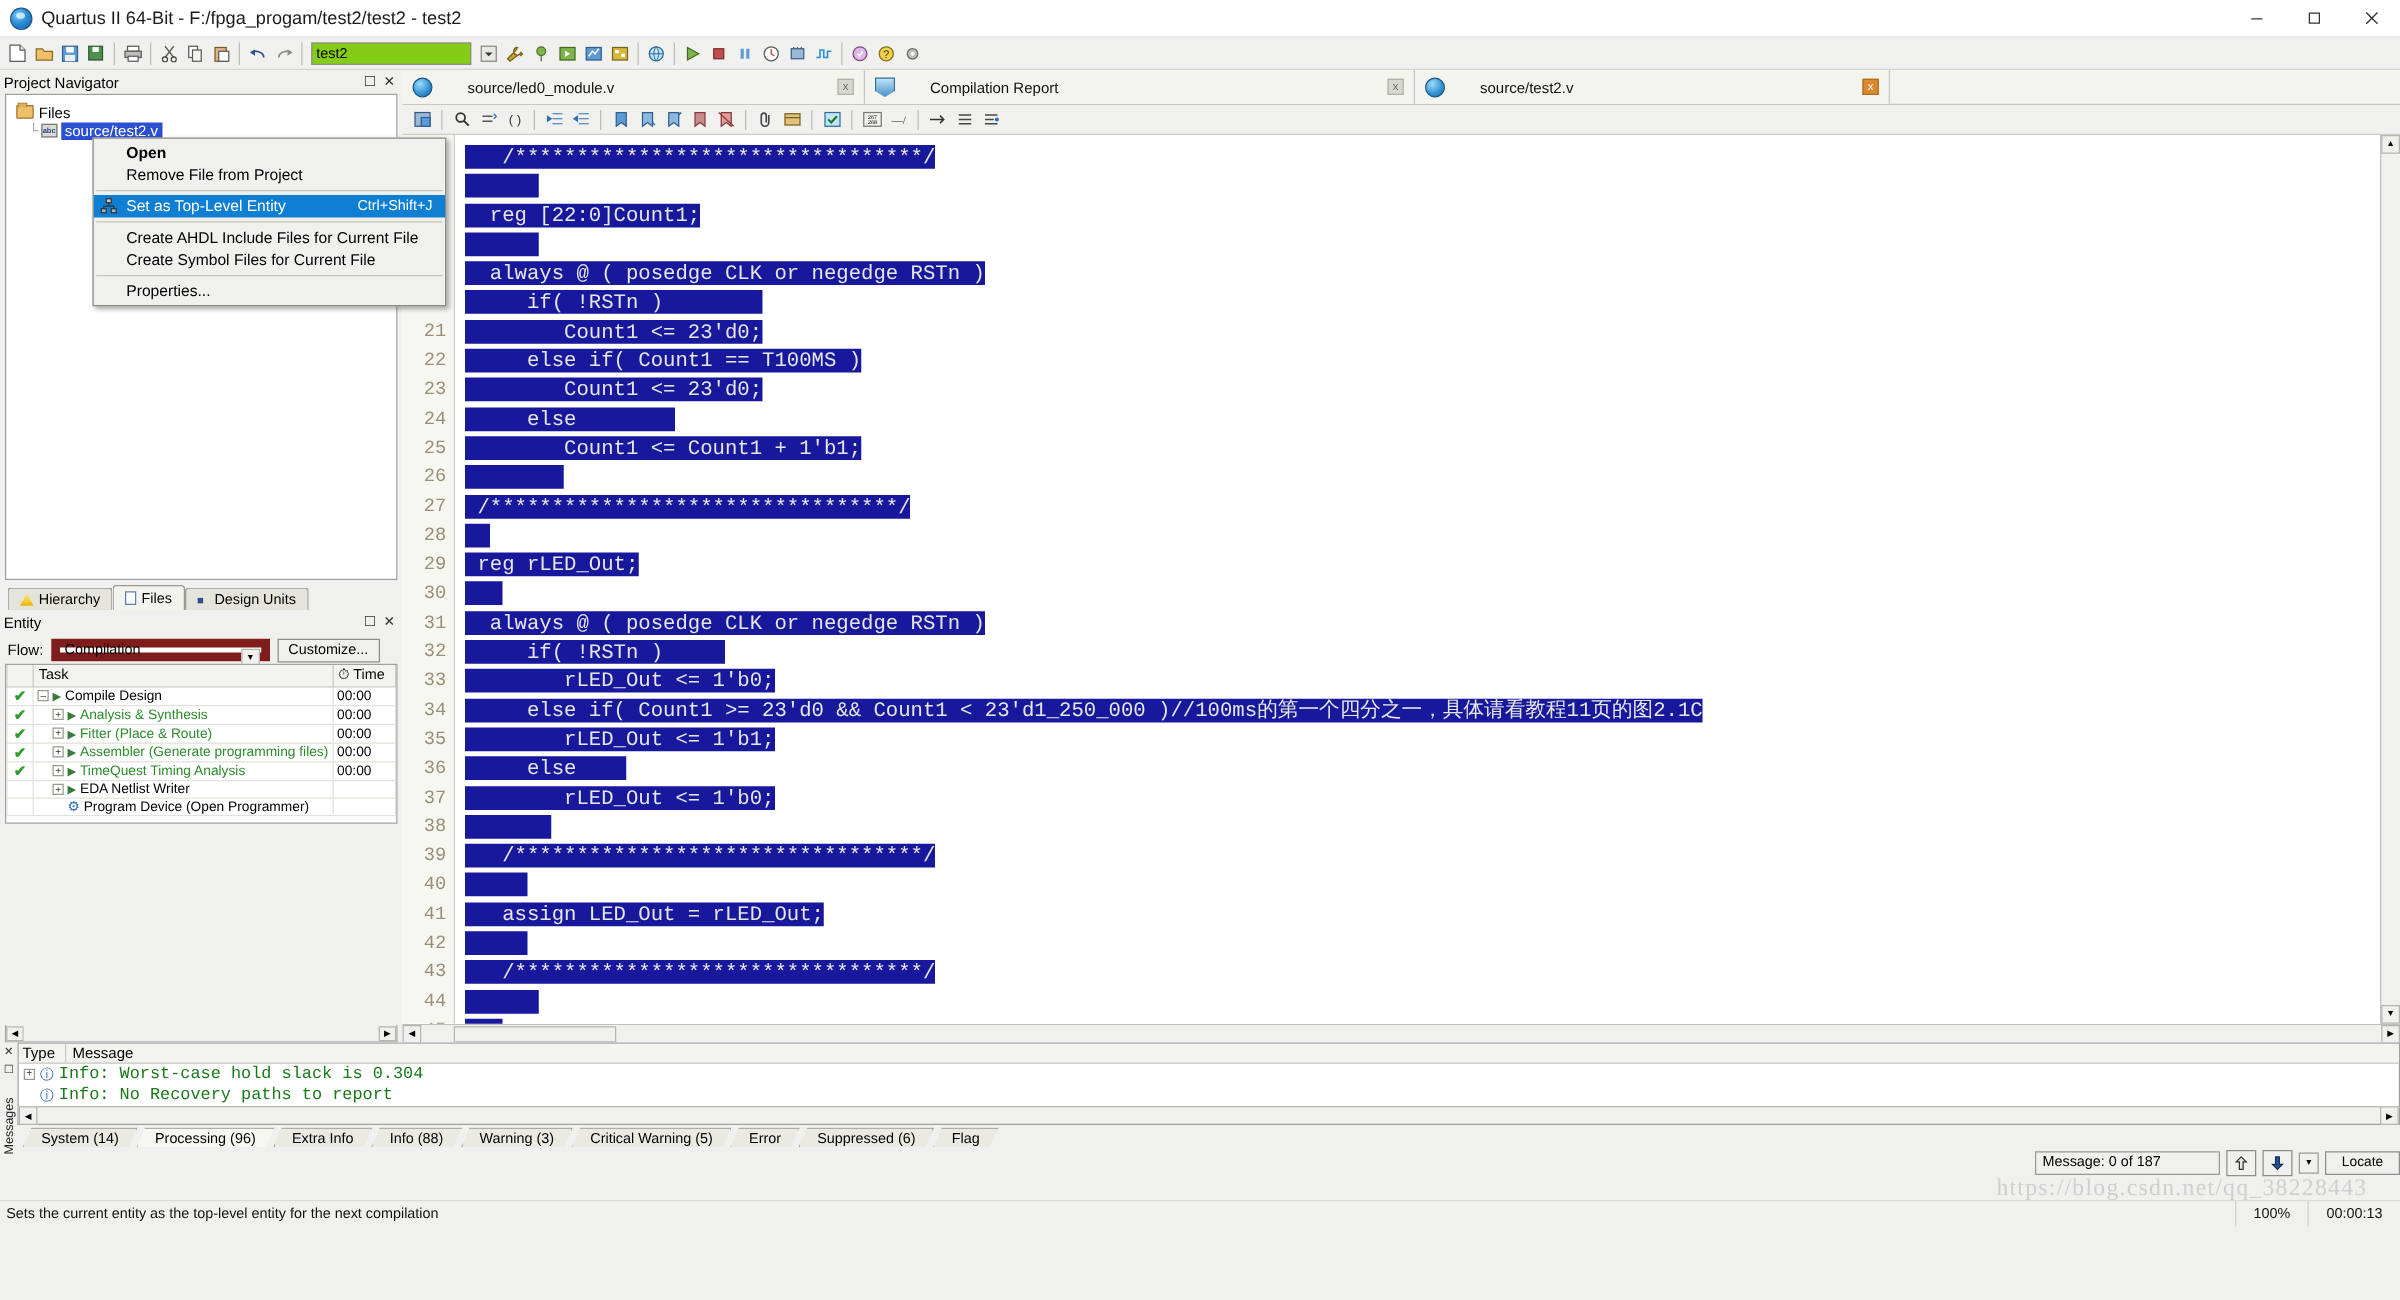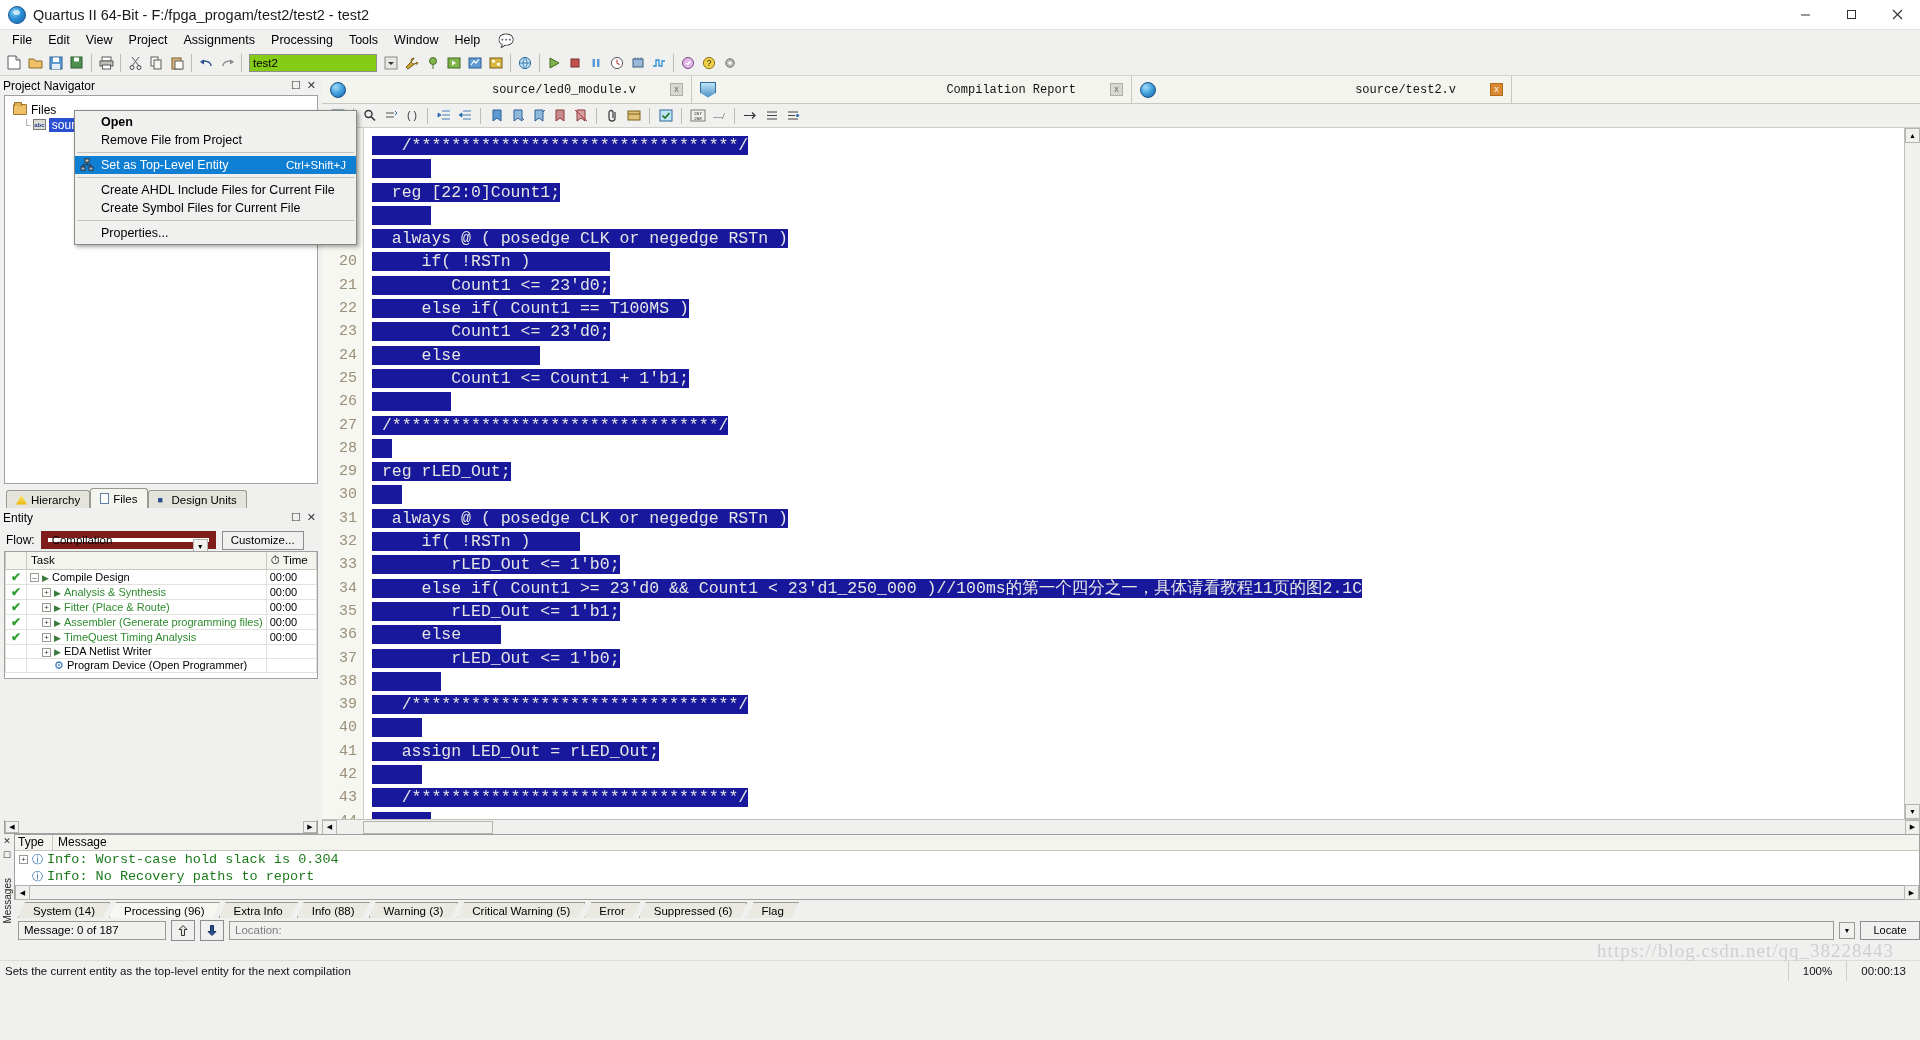--- a/index.html
+++ b/index.html
@@ -137,21 +137,21 @@
   
   .ed-tabs{
     height:28px;flex:0 0 28px;background:#f4f4ef;display:flex;align-items:stretch;
     border-bottom:1px solid #c8c8c2;
   }
   .ed-tab{
     display:flex;align-items:center;justify-content:center;gap:0;
     border-right:1px solid #c8c8c2; position:relative; background:#f4f4ef;
     font-size:12px;color:#111; padding:0 8px; min-width:120px;
   }
-  .ed-tab .lbl{ flex:1 1 auto; text-align:right; padding:0 28px;font-family:Liberation Mono, monospace;}
+  .ed-tab .lbl{ flex:1 1 auto; text-align:left; padding:0 28px;}
   .ed-tab .tico{ width:16px;height:16px; flex:0 0 16px;}
   .ed-tab .x{
     width:13px;height:13px;border:1px solid #b0b0a8;background:#d8d8d2;color:#666;
     font-size:9px;line-height:11px;text-align:center;margin-left:6px;
   }
   .ed-tab.active .x{ background:#d9892f;border-color:#b06b1d;color:#fff; }
   .q-ico{
     width:15px;height:15px;border-radius:50%;
     background:radial-gradient(circle at 35% 30%, #9fdcf7 0%, #3f9ddb 50%, #1a5f9e 100%);
     border:1px solid #155286; position:relative;
@@ -276,32 +276,20 @@
       </div>
       <div class="win-btn close">
         <svg width="11" height="11" viewBox="0 0 11 11">
             <line x1="1" y1="1" x2="10" y2="10" stroke="#333" stroke-width="1.1"></line>
             <line x1="10" y1="1" x2="1" y2="10" stroke="#333" stroke-width="1.1"></line>
           </svg>
       </div>
     </div>
   </div>
 
-  <div class="menubar">
-    <div class="mi">File</div>
-    <div class="mi">Edit</div>
-    <div class="mi">View</div>
-    <div class="mi">Project</div>
-    <div class="mi">Assignments</div>
-    <div class="mi">Processing</div>
-    <div class="mi">Tools</div>
-    <div class="mi">Window</div>
-    <div class="mi">Help</div>
-    <div class="help-balloon">💬</div>
-  </div>
 
   <div class="toolbar">
     <span class="tb-ico">
       <svg width="14" height="15" viewBox="0 0 14 15">
           <path d="M1 1h8l4 4v9H1z" fill="#fff" stroke="#5b5b5b"></path>
           <path d="M9 1v4h4" fill="#e8e8e8" stroke="#5b5b5b"></path>
         </svg>
     </span>
     <span class="tb-ico">
       <svg width="15" height="14" viewBox="0 0 15 14">
@@ -813,21 +801,20 @@
         <div class="msg-btn">
           <svg width="12" height="13" viewBox="0 0 12 13">
               <path d="M6 1.5l4 4H7.5v6h-3v-6H2z" fill="#e8e8e2" stroke="#333"></path>
             </svg>
         </div>
         <div class="msg-btn">
           <svg width="12" height="13" viewBox="0 0 12 13">
               <path d="M6 11.5l4-4H7.5v-6h-3v6H2z" fill="#2b4f8f" stroke="#12305e"></path>
             </svg>
         </div>
-        <div class="loc-field">Location:</div>
         <div class="loc-arrow">▼</div>
         <div class="locate-btn">Locate</div>
       </div>
     </div>
   </div>
 
   <div class="statusbar">
     <span>Sets the current entity as the top-level entity for the next compilation</span>
     <span class="sb-right">
       <span class="sb-cell">100%</span>

